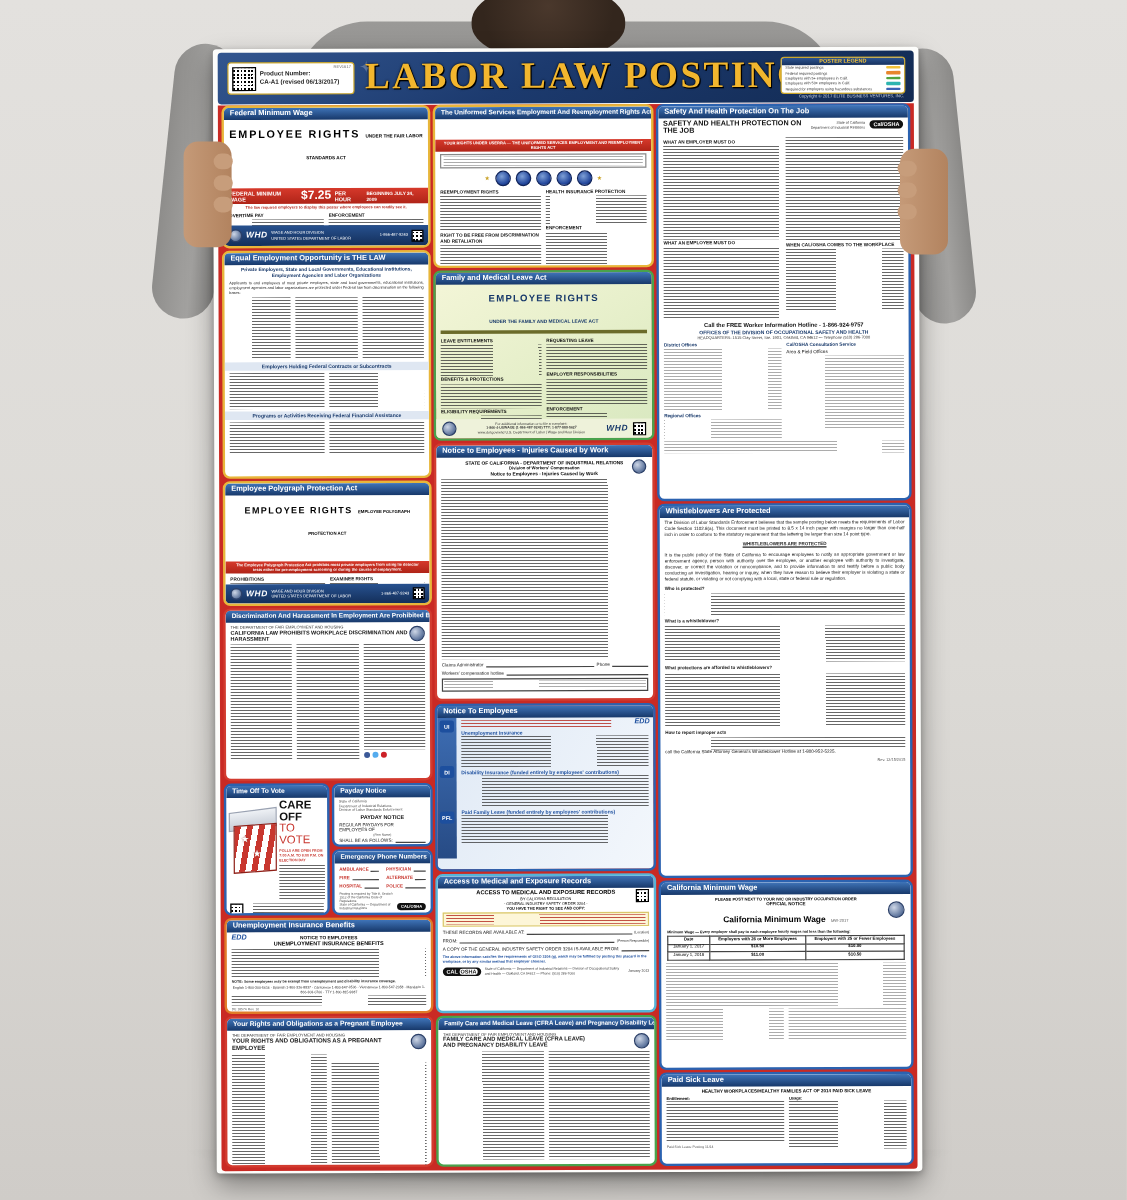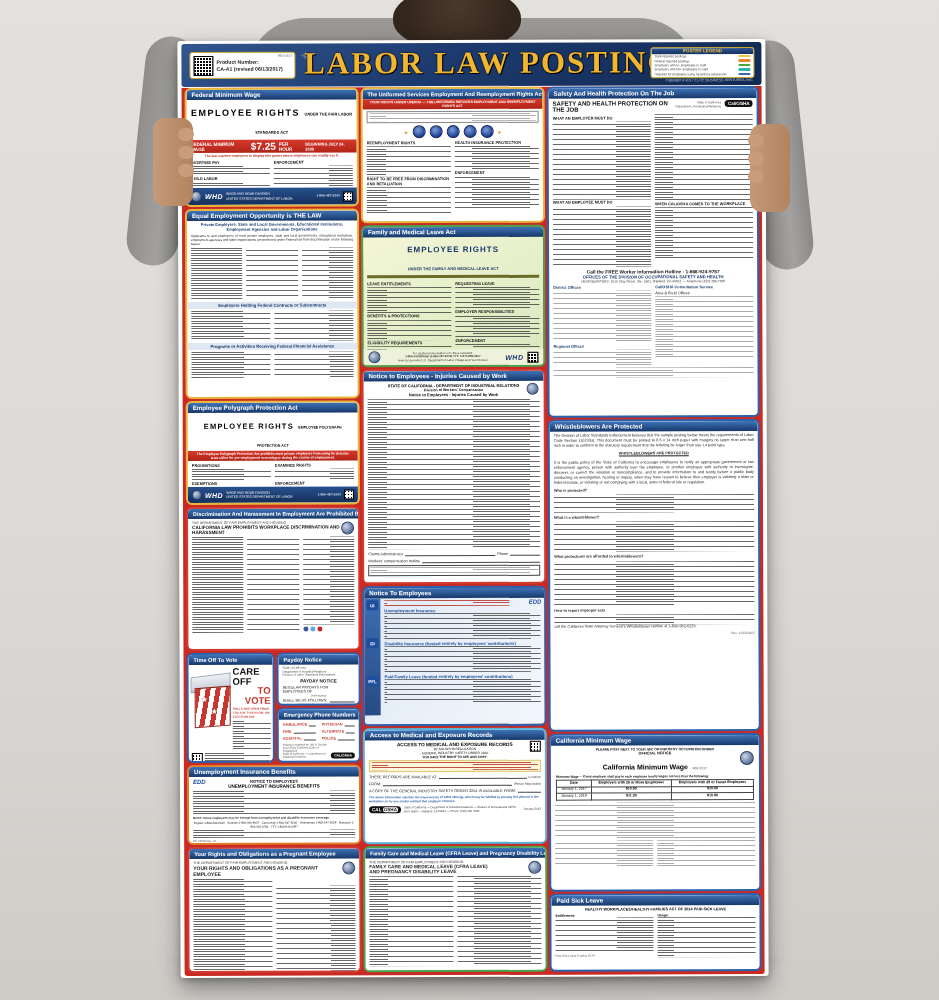--- a/index.html
+++ b/index.html
@@ -55,21 +55,21 @@
   .tl{background-image:repeating-linear-gradient(180deg,rgba(45,45,45,.72) 0 .7px,transparent .7px 2.5px);}
   .tl.lt2{opacity:.55;}
   .tl.red{background-image:repeating-linear-gradient(180deg,rgba(180,40,30,.8) 0 .7px,transparent .7px 2.5px);}
   .cols{display:flex;gap:4px;} .cols>div{flex:1;}
   .mh{font-size:3.9px;font-weight:700;color:#111;margin:1.5px 0 1px;line-height:1.1;}
   .c{text-align:center;} .j{text-align:justify;}
   .seal{border-radius:50%;background:radial-gradient(circle at 35% 35%,#cdd6e6,#5d749c 70%,#33486e);border:1px solid #2c4068;}
   .navyfoot{background:linear-gradient(#27518f,#142f5a);color:#fff;display:flex;align-items:center;gap:3px;padding:2px 4px;}
   .whd{font-weight:800;font-size:7px;font-style:italic;letter-spacing:.5px;}
   .ft{font-size:3.3px;line-height:1.25;}
-  .redband{background:linear-gradient(#d6392b,#b02418);color:#fff;}
+  .redband{background:linear-gradient(#d6392b,#b02418);color:#fff;margin-top:17px;}
   .field{display:flex;align-items:flex-end;gap:2px;font-size:3.8px;color:#222;}
   .field .ln{flex:1;border-bottom:.6px solid #444;height:4px;}
   .ballot{position:relative;width:58px;height:70px;margin:2px auto 0;}
   .bbody{position:absolute;left:4px;top:18px;width:50px;height:48px;transform:skewY(-4deg);
          background:repeating-linear-gradient(100deg,#c8372f 0 5px,#fff 5px 10px);border:1px solid #8e1f17;}
   .btop{position:absolute;left:0;top:6px;width:54px;height:14px;transform:skewY(-7deg);
         background:linear-gradient(#eef1f5,#c6ccd6);border:1px solid #9aa2b2;}
   .bstar{position:absolute;color:#fff;text-shadow:0 0 1px #7c150f;font-size:8px;}
   .edd{font-style:italic;font-weight:800;color:#1d4f9e;font-size:6px;}
   .calosha{background:#111;color:#fff;border-radius:4px;font-weight:800;font-size:4.6px;padding:1px 3px;display:inline-block;}
@@ -267,21 +267,21 @@
       <div class="bar" style="font-size:5.6px;">Time Off To Vote</div>
       <div style="display:flex;gap:2px;padding:2px;">
         <div class="ballot" style="flex:none;width:40px;height:58px;">
           <div class="btop" style="width:38px;"></div>
           <div class="bbody" style="width:34px;height:38px;"></div>
           <span class="bstar" style="left:10px;top:26px;">★</span>
           <span class="bstar" style="left:20px;top:38px;">★</span>
         </div>
         <div style="flex:1;">
           <div style="font-size:9.5px;font-weight:800;color:#111;line-height:1;">CARE OFF</div>
-          <div style="font-size:9.5px;font-weight:700;color:#c8372f;line-height:1;text-align:right;">TO VOTE</div>
+          <div style="font-size:9.5px;font-weight:400;color:#c8372f;line-height:1;">TO VOTE</div>
           <div style="font-size:3px;font-weight:700;color:#c8372f;margin:2px 0;">POLLS ARE OPEN FROM 7:00 A.M. TO 8:00 P.M. ON ELECTION DAY</div>
           <div class="tl" style="height:30px;"></div>
         </div>
       </div>
       <div style="display:flex;gap:2px;padding:0 3px;">
         <div class="qr" style="width:9px;height:9px;"></div>
         <div class="tl" style="height:9px;flex:1;"></div>
       </div>
     </div>
 

